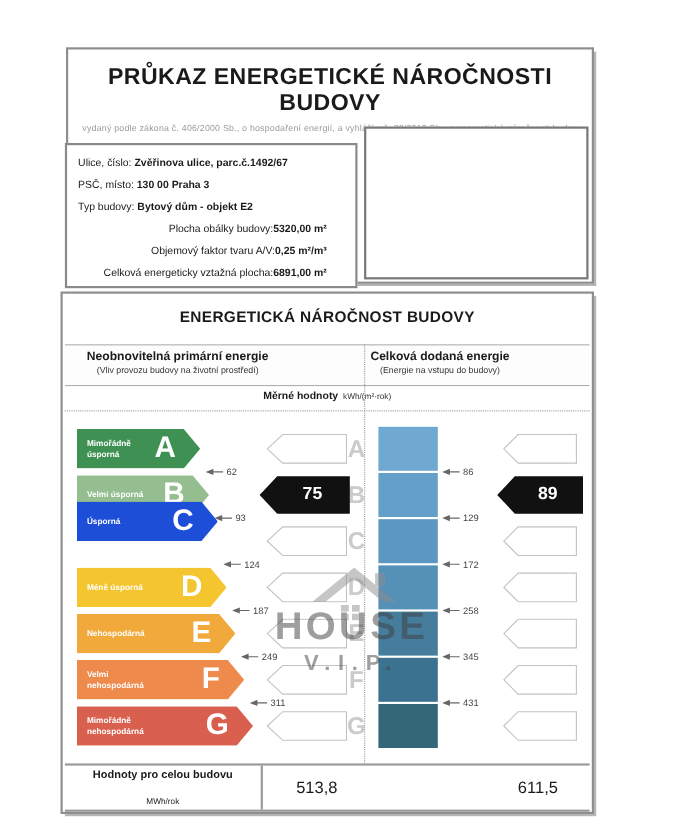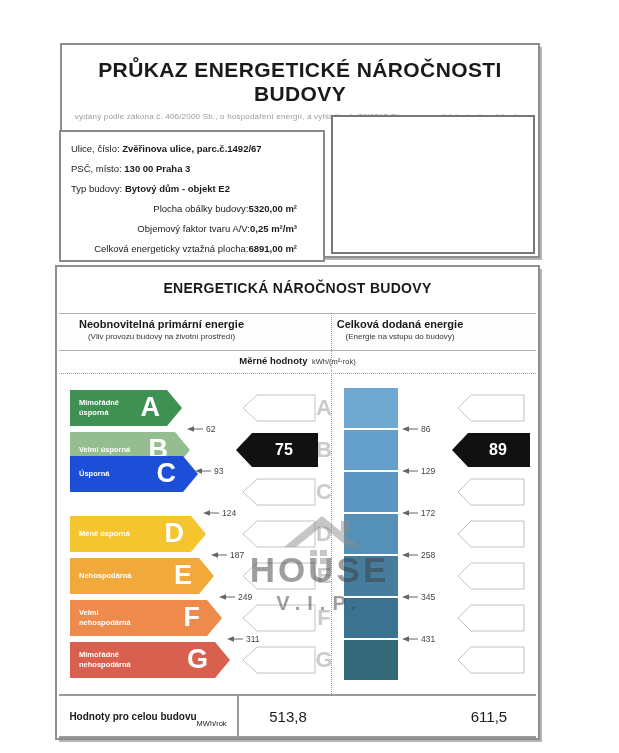--- a/index.html
+++ b/index.html
@@ -37,21 +37,21 @@
   .class-letter{position:absolute;right:22px;top:50%;transform:translateY(-53%);font-size:27px;font-weight:bold;color:#fff;}
   .tick{position:absolute;height:10px;display:flex;align-items:center;gap:3px;}
   .tick-num{font-size:8.5px;color:#444;}
   .ind-arrow{position:absolute;}
   .ind-letter{position:absolute;width:22px;text-align:center;font-size:22px;font-weight:bold;color:#cbcbcb;}
   .bar{position:absolute;width:54px;}
   .rating{position:absolute;}
   .rating .rating-value{position:absolute;left:20px;right:6px;top:0;bottom:0;display:flex;align-items:center;justify-content:center;color:#fff;font-weight:bold;font-size:16px;}
   
   .footer-row{position:absolute;left:2px;right:2px;top:427px;height:40px;border-top:2px solid #9a9a9a;border-bottom:2px solid #9a9a9a;background:#fff;}
-  .footer-label-cell{position:absolute;left:0;top:0;bottom:0;width:178px;border-right:2px solid #9a9a9a;display:flex;flex-direction:row;align-items:center;justify-content:center;}
+  .footer-label-cell{position:absolute;left:0;top:0;bottom:0;width:178px;border-right:2px solid #9a9a9a;display:flex;flex-direction:column;align-items:center;justify-content:center;}
   .f-label{font-weight:bold;font-size:10px;}
   .f-unit{font-size:7.5px;margin-top:14px;}
   .footer-val{position:absolute;top:0;bottom:0;display:flex;align-items:center;justify-content:center;font-weight:normal;font-size:15px;}
   .footer-val.vl{left:182px;width:94px;}
   .footer-val.vr{left:384px;width:92px;}
   
   .watermark{position:absolute;left:170px;top:247px;width:185px;height:120px;opacity:.5;color:#404040;pointer-events:none;z-index:5;}
   .wm-house{position:absolute;left:55px;top:0;}
   .wm-line1{position:absolute;left:0;top:36px;width:100%;text-align:center;font-size:35px;font-weight:bold;letter-spacing:3px;}
   .wm-line2{position:absolute;left:0;top:78px;width:100%;text-align:center;font-size:20px;font-weight:bold;letter-spacing:7px;}

